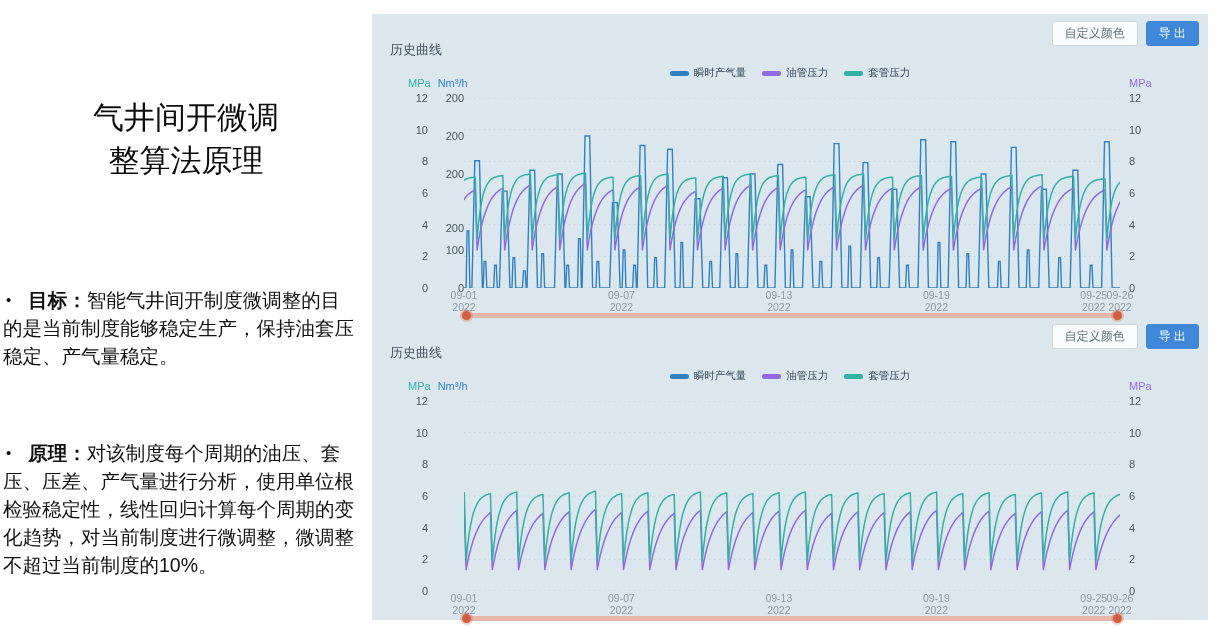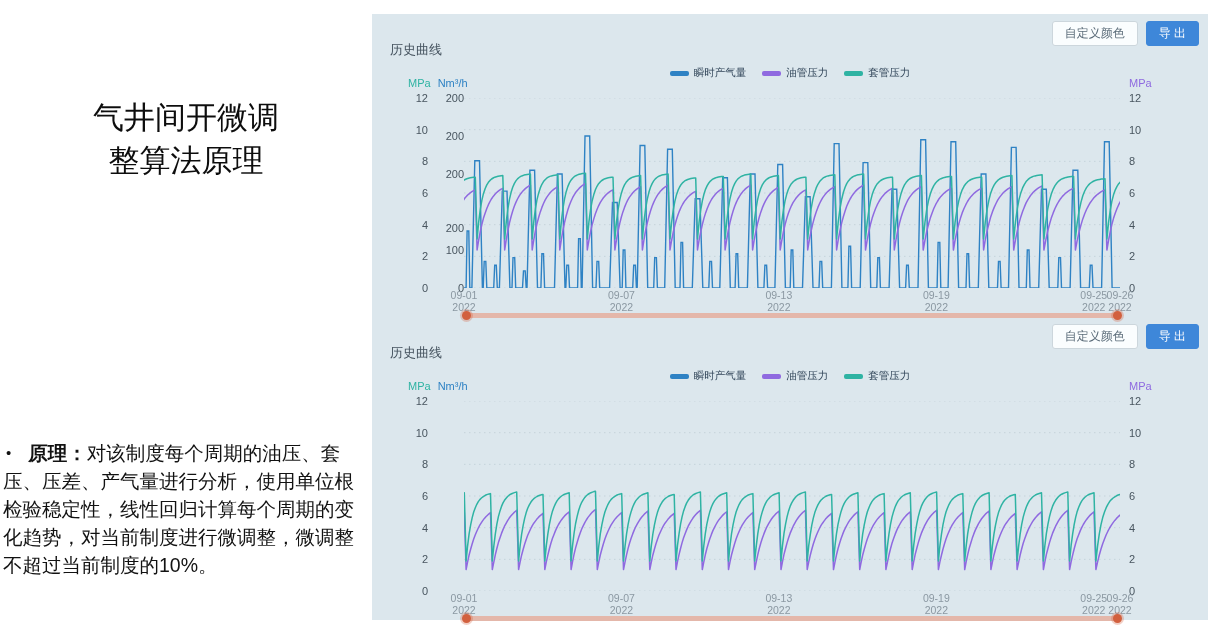--- a/index.html
+++ b/index.html
@@ -59,20 +59,21 @@
 </head>
 <body>
 
 <div class="slide">
 
   <div class="left-pane">
     <div class="slide-title">
       <div>气井间开微调</div>
       <div>整算法原理</div>
     </div>
+    <p class="bullet bullet-1"><span class="bullet-marker">•</span><span class="bullet-lead">目标：</span><span>智能气井间开制度微调整的目的是当前制度能够稳定生产，保持油套压稳定、产气量稳定。</span></p>
     <p class="bullet bullet-2"><span class="bullet-marker">•</span><span class="bullet-lead">原理：</span><span>对该制度每个周期的油压、套压、压差、产气量进行分析，使用单位根检验稳定性，线性回归计算每个周期的变化趋势，对当前制度进行微调整，微调整不超过当前制度的10%。</span></p>
   </div>
 
   <div class="panel">
 
     <div class="chart-section cs-0">
       <div class="toolbar">
         <button class="btn btn-plain">自定义颜色</button>
         <button class="btn btn-primary">导 出</button>
       </div>

